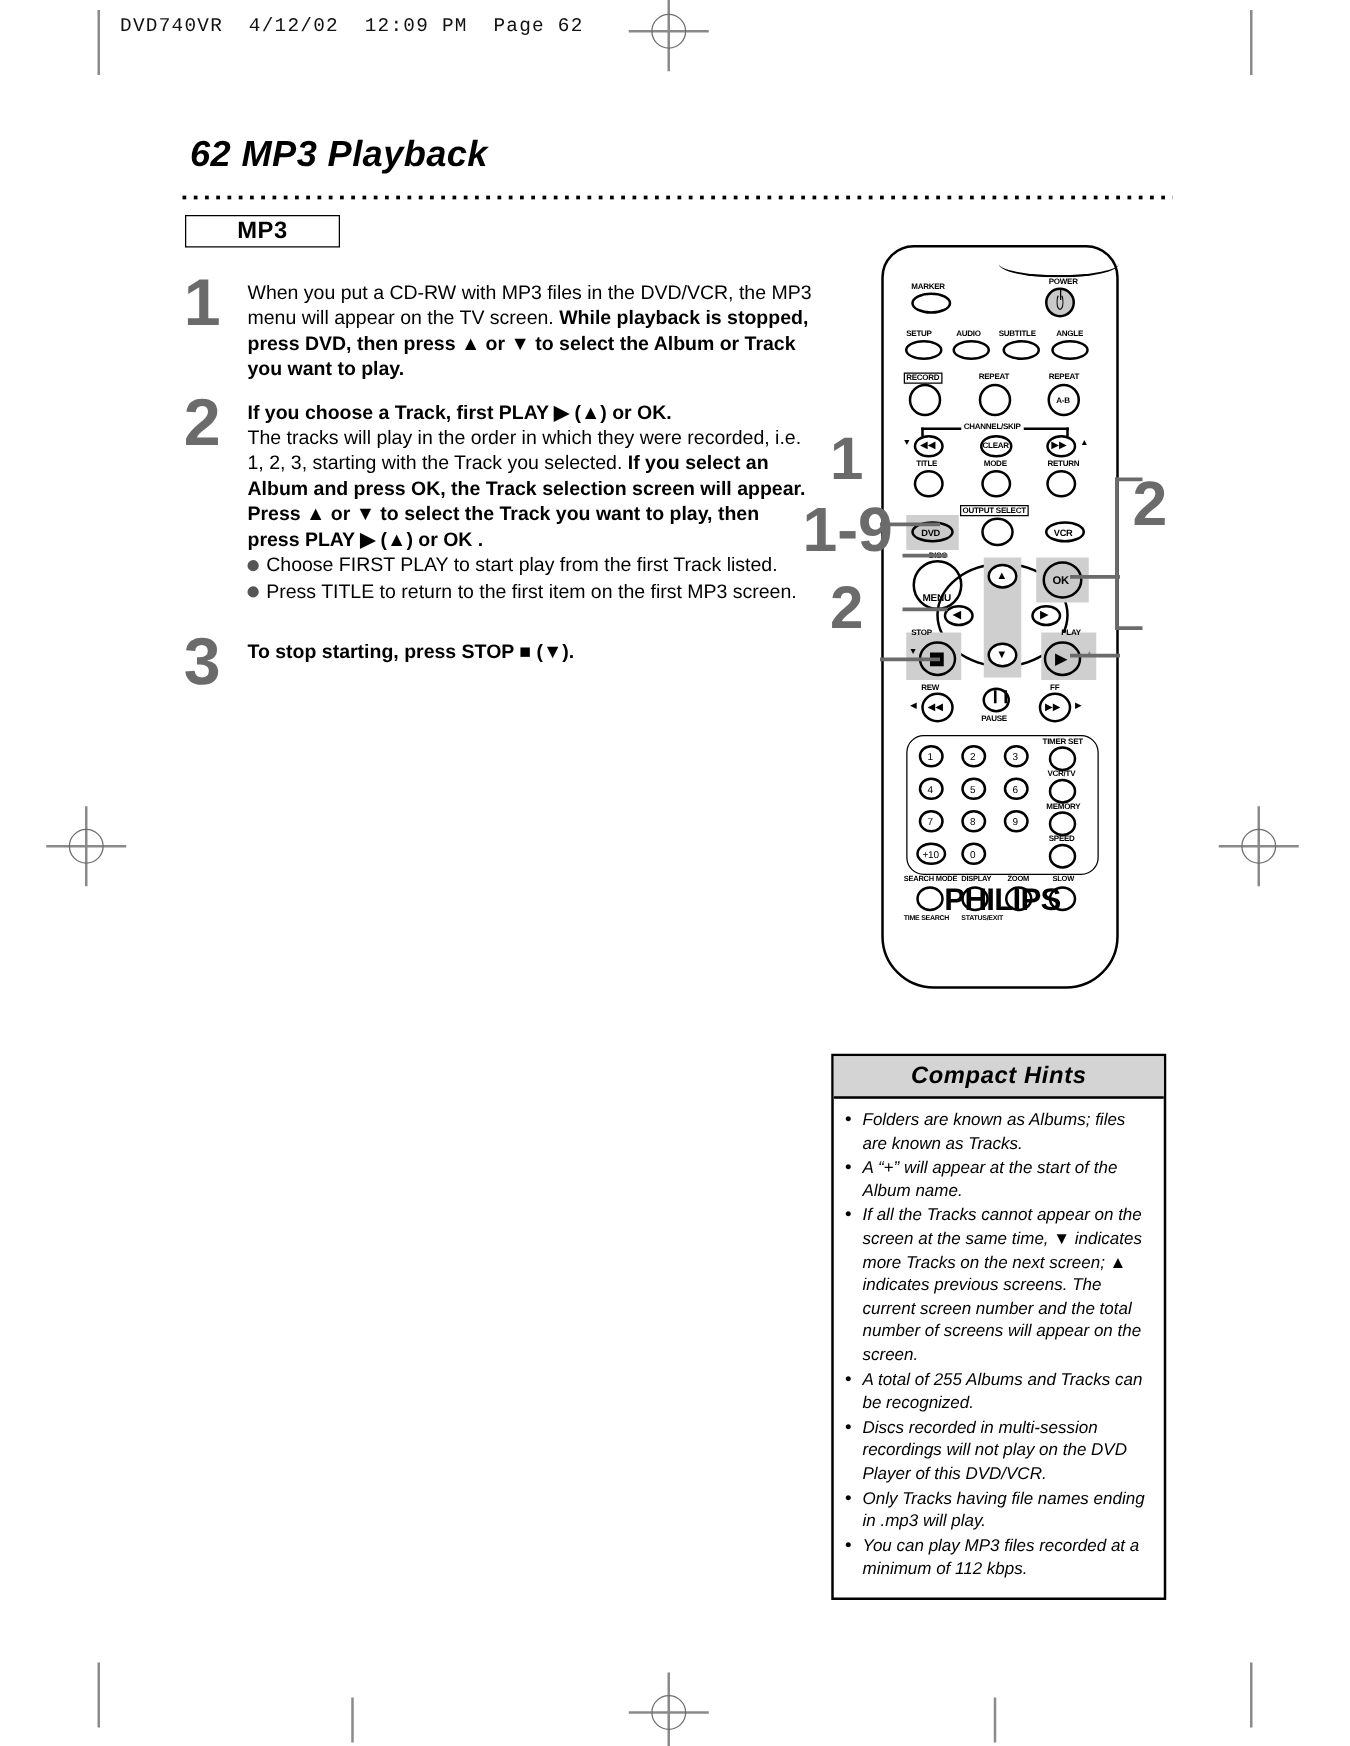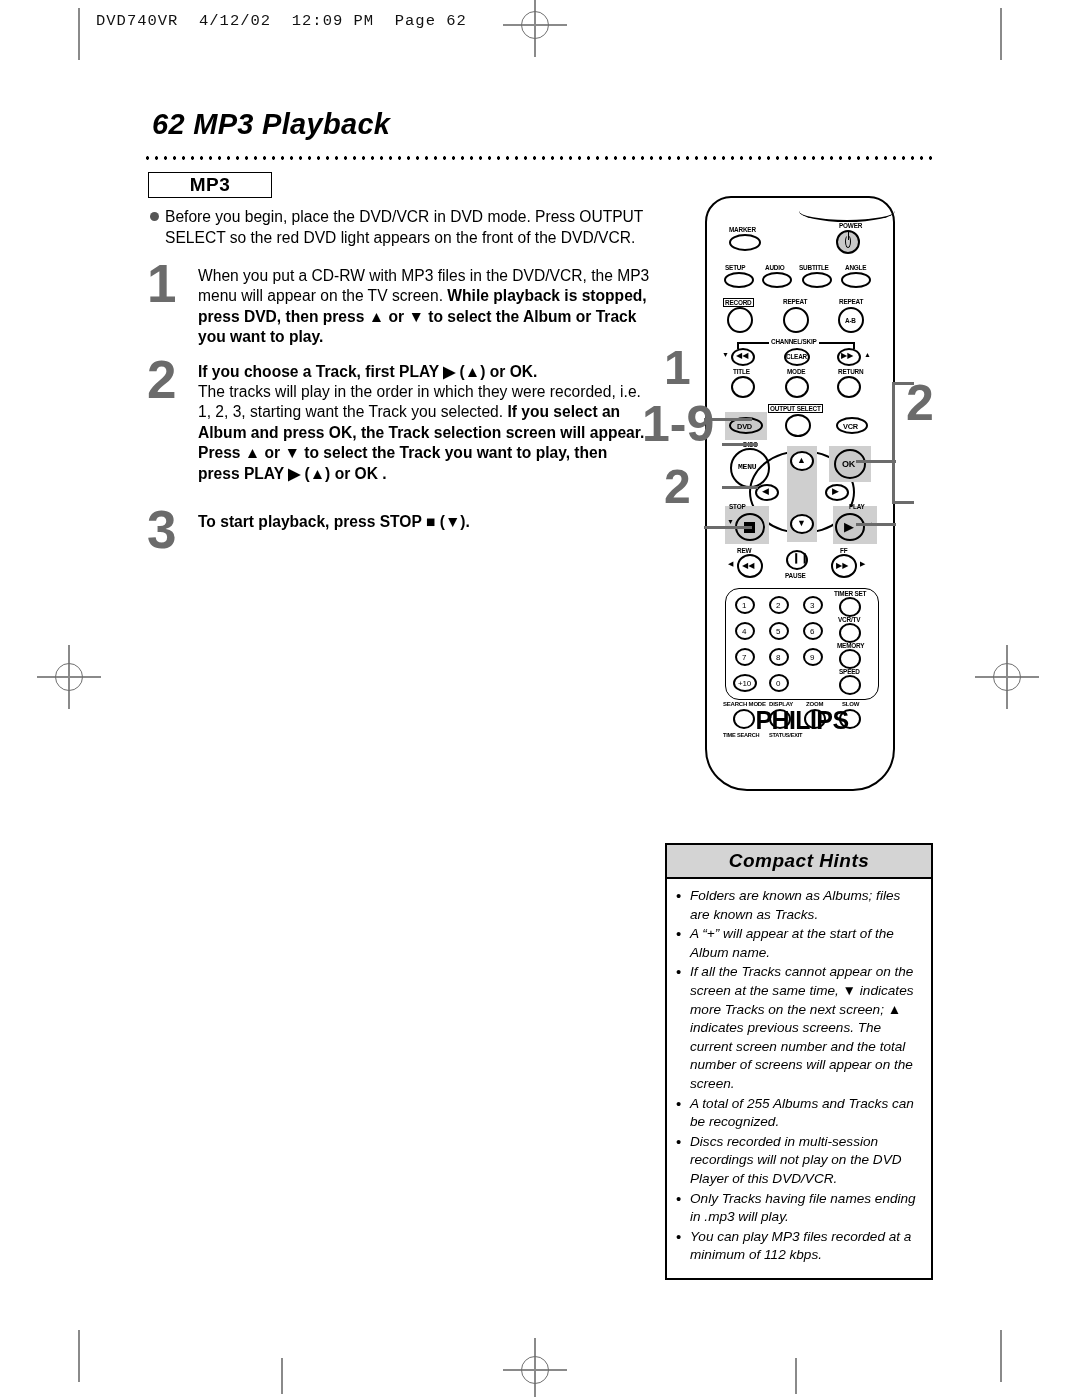--- a/index.html
+++ b/index.html
@@ -170,45 +170,51 @@
 
 <div class="page-header">DVD740VR  4/12/02  12:09 PM  Page 62</div>
 
 <div class="title">62  MP3 Playback</div>
 <div class="dotted-rule"></div>
 <div class="mp3-box">MP3</div>
 
 <div class="col-left">
 
 
-  <div class="bullet-row">
-    <div class="bullet-dot"></div>
-    <div class="bullet-text">Before you begin, place the DVD/VCR in DVD mode. Press OUTPUT SELECT so the red DVD light appears on the front of the DVD/VCR.</div>
-  </div>
 
   <div class="step" style="margin-top:18px;">
     <div class="step-num">1</div>
     <div class="step-body">
       <span>When you put a CD-RW with MP3 files in the DVD/VCR, the MP3 menu will appear on the TV screen. </span><span class="b">While playback is stopped, press DVD, then press ▲ or ▼ to select the Album or Track you want to play.</span>
     </div>
   </div>
 
   <div class="step" style="margin-top:14px;">
     <div class="step-num">2</div>
     <div class="step-body">
       <span class="b">If you choose a Track, first PLAY ▶ (▲) or OK.</span><br>
-      <span>The tracks will play in the order in which they were recorded, i.e. 1, 2, 3, starting want the Track you selected. </span><span class="b">If you select an Album and press OK, the Track selection screen will appear. Press ▲ or ▼ to select the Track you want to play, then press PLAY ▶ (▲) or OK .</span>
+      <span>The tracks will play in the order in which they were recorded, i.e. 1, 2, 3, starting with the Track you selected. </span><span class="b">If you select an Album and press OK, the Track selection screen will appear. Press ▲ or ▼ to select the Track you want to play, then press PLAY ▶ (▲) or OK .</span>
     </div>
   </div>
 
+  <div class="sub-bullets">
+    <div class="bullet-row">
+      <div class="bullet-dot"></div>
+      <div class="bullet-text">Choose FIRST PLAY to start play from the first Track listed.</div>
+    </div>
+    <div class="bullet-row">
+      <div class="bullet-dot"></div>
+      <div class="bullet-text">Press TITLE to return to the first item on the first MP3 screen.</div>
+    </div>
+  </div>
 
   <div class="step" style="margin-top:28px;">
     <div class="step-num">3</div>
     <div class="step-body">
-      <span class="b">To start playback, press STOP ■ (▼).</span>
+      <span class="b">To stop starting, press STOP ■ (▼).</span>
     </div>
   </div>
 </div>
 
 <div class="remote-wrap">
 
   <div class="remote-body">
     <div class="remote-top-notch"></div>
 
     <div class="lbl" style="left:22px; top:28px;">MARKER</div>
@@ -263,21 +269,21 @@
 
     <div class="hl" style="left:18px; top:214px; width:42px; height:28px;"></div>
     <div class="btn" style="left:22px; top:219px; width:34px; height:17px; background:#c9c9c9;"></div>
     <div class="lbl" style="left:30px; top:224px; font-size:7.4px;">DVD</div>
 
     <div class="btn" style="left:129px; top:219px; width:32px; height:17px;"></div>
     <div class="lbl" style="left:136px; top:224px; font-size:7.4px;">VCR</div>
 
     <div class="lbl" style="left:36px; top:243px;">DISC</div>
     <div class="btn" style="left:23px; top:250px; width:40px; height:40px;"></div>
-    <div class="lbl" style="left:31px; top:264px; font-size:8px;font-family:Liberation Mono, monospace;">MENU</div>
+    <div class="lbl" style="left:31px; top:276px; font-size:8px;">MENU</div>
 
     <div style="position:absolute; left:42px; top:252px; width:106px; height:84px; border:2px solid #000; border-radius:50%;"></div>
 
     <div class="hl" style="left:80px; top:248px; width:30px; height:96px;"></div>
 
     <div class="btn" style="left:83px; top:253px; width:24px; height:20px;"></div>
     <div style="position:absolute; left:90px; top:257px; font-size:9px;">▲</div>
     <div class="btn" style="left:83px; top:316px; width:24px; height:20px;"></div>
     <div style="position:absolute; left:90px; top:320px; font-size:9px;">▼</div>
     <div class="btn" style="left:48px; top:286px; width:24px; height:17px;"></div>

